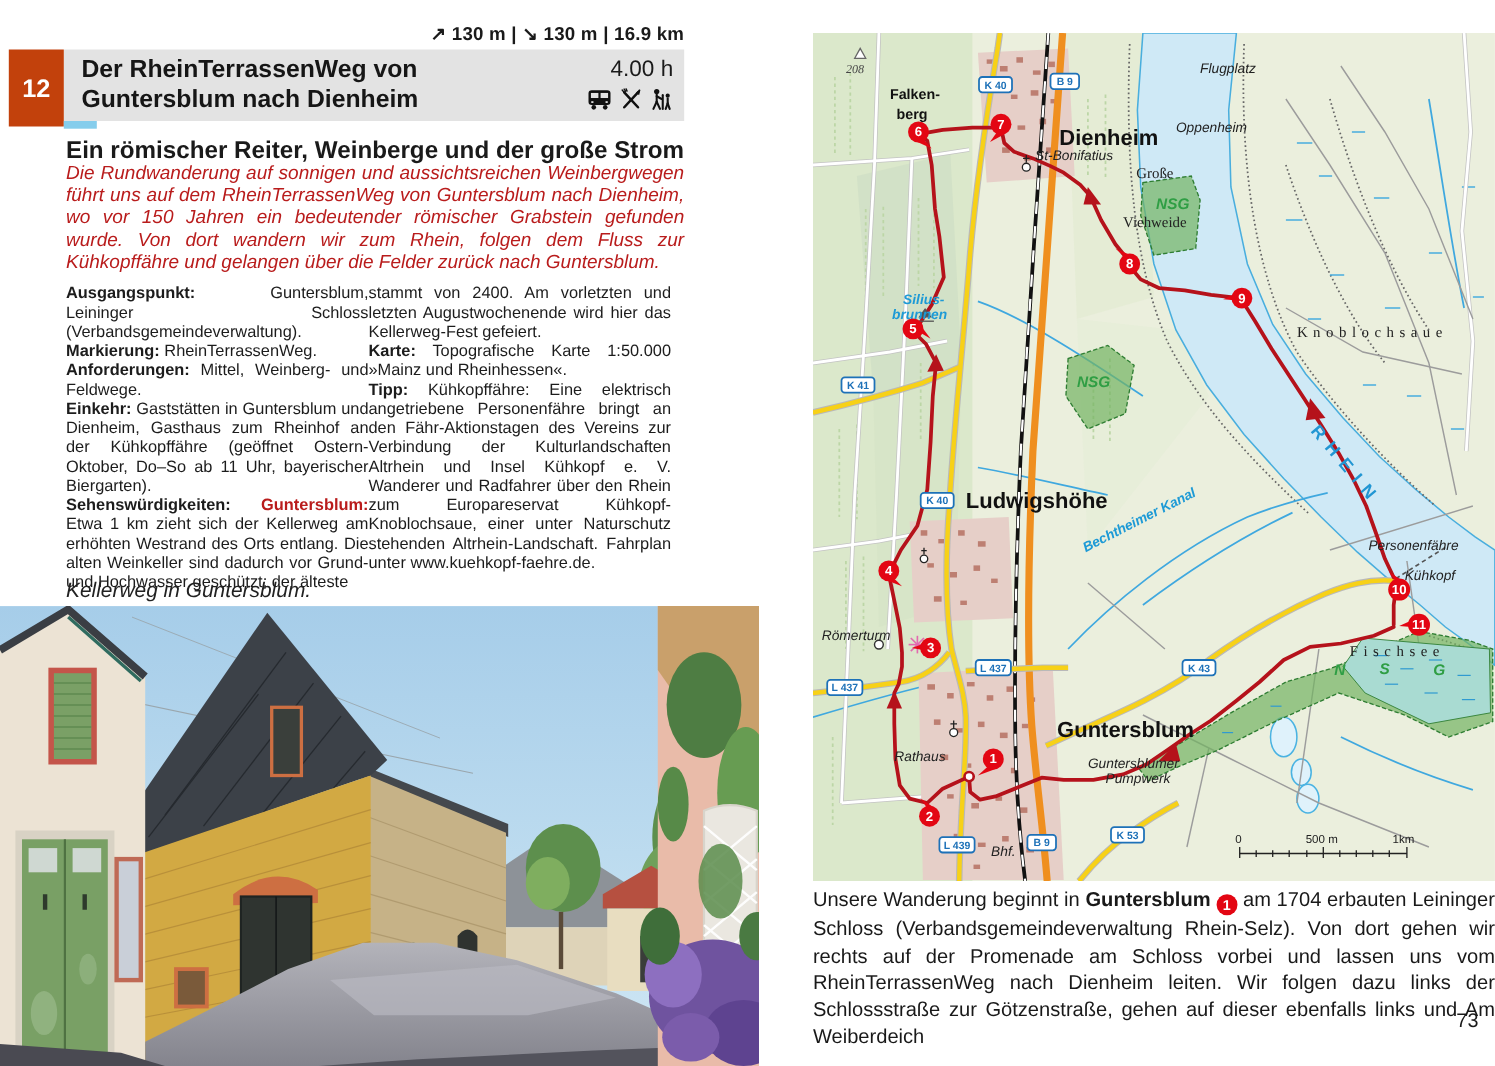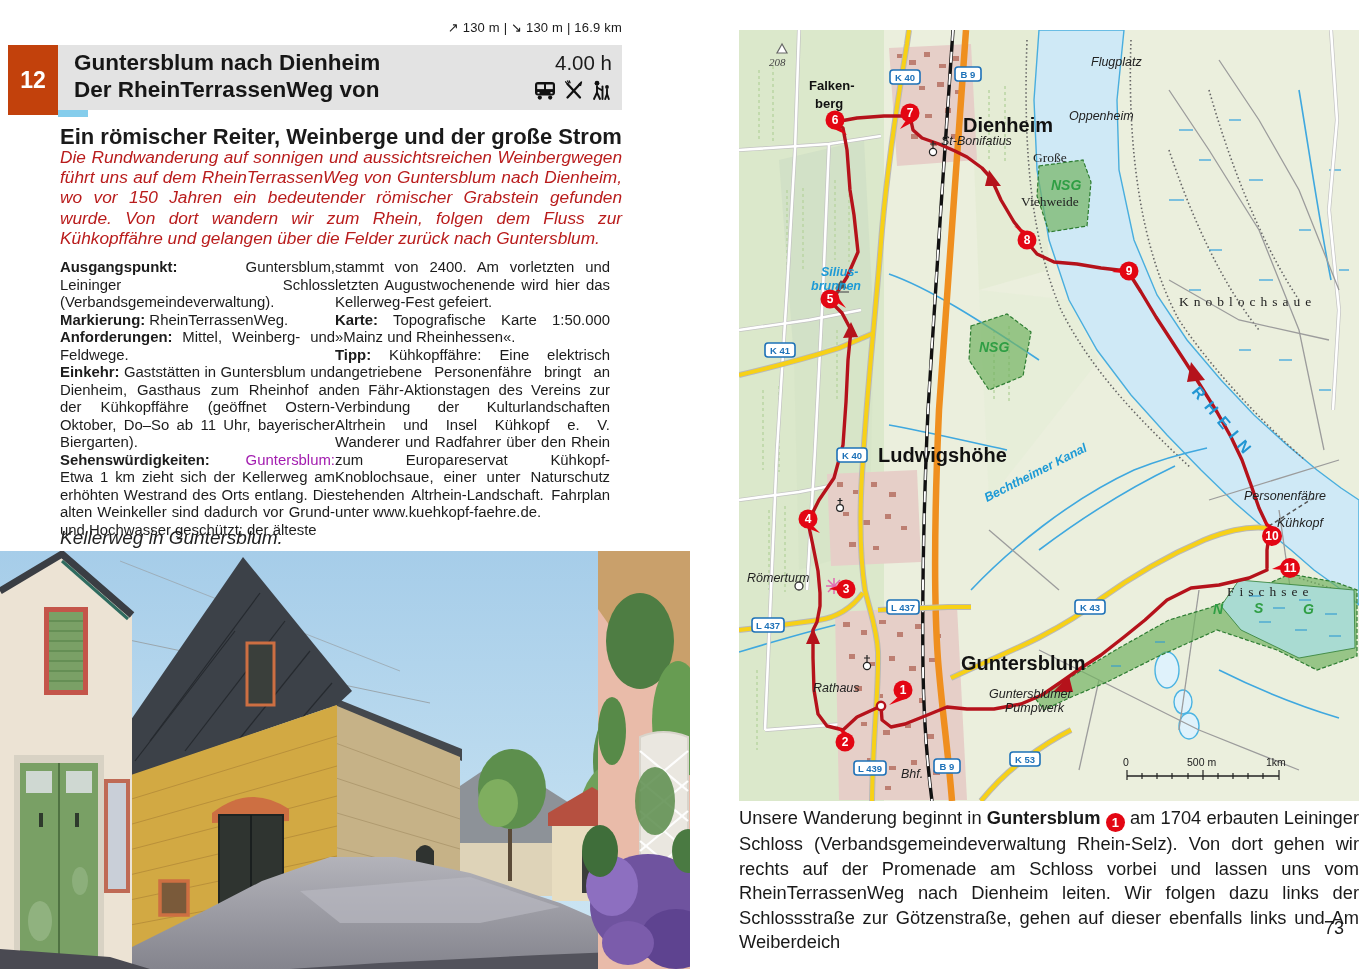--- a/index.html
+++ b/index.html
@@ -1,37 +1,37 @@
 <!DOCTYPE html>
 <html><head>
 <meta charset="utf-8">
 <style>
   html,body{margin:0;padding:0;}
   body{width:1359px;height:969px;background:#fff;position:relative;overflow:hidden;
        font-family:"Liberation Sans",sans-serif;color:#1a1a1a;}
   .abs{position:absolute;}
   
-  .stats{left:60px;top:20px;width:562px;text-align:right;font-size:13px;font-weight:400;letter-spacing:.2px;}
+  .stats{left:60px;top:20px;width:562px;text-align:right;font-size:17px;font-weight:700;letter-spacing:.2px;}
   .band{left:58px;top:45px;width:564px;height:65px;background:#e3e3e3;}
   .tournum{left:8px;top:45px;width:50px;height:70px;background:#c2410c;color:#fff;
            display:flex;align-items:center;justify-content:center;font-size:23px;font-weight:bold;}
   .bandtab{left:58px;top:110px;width:30px;height:7px;background:#85cdec;}
   .title{left:74px;top:49px;width:400px;font-size:22.5px;font-weight:bold;line-height:1.22;color:#161616;}
   .duration{left:372px;top:51px;width:240px;text-align:right;font-size:20.5px;font-weight:normal;}
   .picto-row{left:372px;top:80px;width:240px;display:flex;justify-content:flex-end;gap:6px;align-items:center;}
   .picto-row svg{display:block;}
   
   .sec-head{left:60px;top:124px;width:562px;font-size:22px;font-weight:bold;}
   .intro{left:60px;top:147px;width:562px;font-size:17.3px;line-height:1.17;font-style:italic;
          font-weight:500;text-align:justify;color:#b91c1c;}
   .cols{left:60px;top:259px;width:564px;display:flex;}
   .col{width:275px;font-size:14.9px;line-height:1.175;text-align:justify;color:#1c1c1c;}
   .col p{margin:0;}
   .run-b{font-weight:bold;}
-  .run-g{font-weight:normal;color:#a21caf;}
+  .run-g{font-weight:bold;color:#b91c1c;}
   .caption{left:60px;top:527px;width:562px;font-style:italic;font-size:19px;color:#222;}
   
   .photo{left:0;top:551px;width:690px;height:418px;}
   
   .map{left:739px;top:30px;width:620px;height:771px;}
   text{font-family:"Liberation Sans",sans-serif;}
   .lbl-town{font-size:20px;font-weight:bold;fill:#111;}
   .lbl-bold-sm{font-size:13px;font-weight:bold;fill:#111;}
   .lbl-it{font-size:12.5px;font-style:italic;fill:#222;}
   .lbl-serif{font-family:"Liberation Serif",serif;font-size:13.5px;fill:#222;}
@@ -61,22 +61,22 @@
   <span>|</span>
   <span>16.9 km</span>
 </div>
 
 <div class="abs band"></div>
 <div class="abs tournum">
   <span>12</span>
 </div>
 <div class="abs bandtab"></div>
 <div class="abs title">
+  <div>Der RheinTerrassenWeg von</div>
   <div>Guntersblum nach Dienheim</div>
-  <div>Der RheinTerrassenWeg von</div>
 </div>
 <div class="abs duration">4.00 h</div>
 <div class="abs picto-row">
   <svg width="24" height="21" viewBox="0 0 24 21">
     <rect x="2" y="2" width="20" height="13.5" rx="3" fill="#111"></rect>
     <rect x="4.2" y="4.5" width="6.8" height="4.6" fill="#e3e3e3"></rect>
     <rect x="13" y="4.5" width="6.8" height="4.6" fill="#e3e3e3"></rect>
     <rect x="4.5" y="12" width="2" height="1.6" fill="#e3e3e3"></rect>
       <rect x="17.5" y="12" width="2" height="1.6" fill="#e3e3e3"></rect>
     <circle cx="6.8" cy="17.6" r="2.1" fill="#111"></circle>

